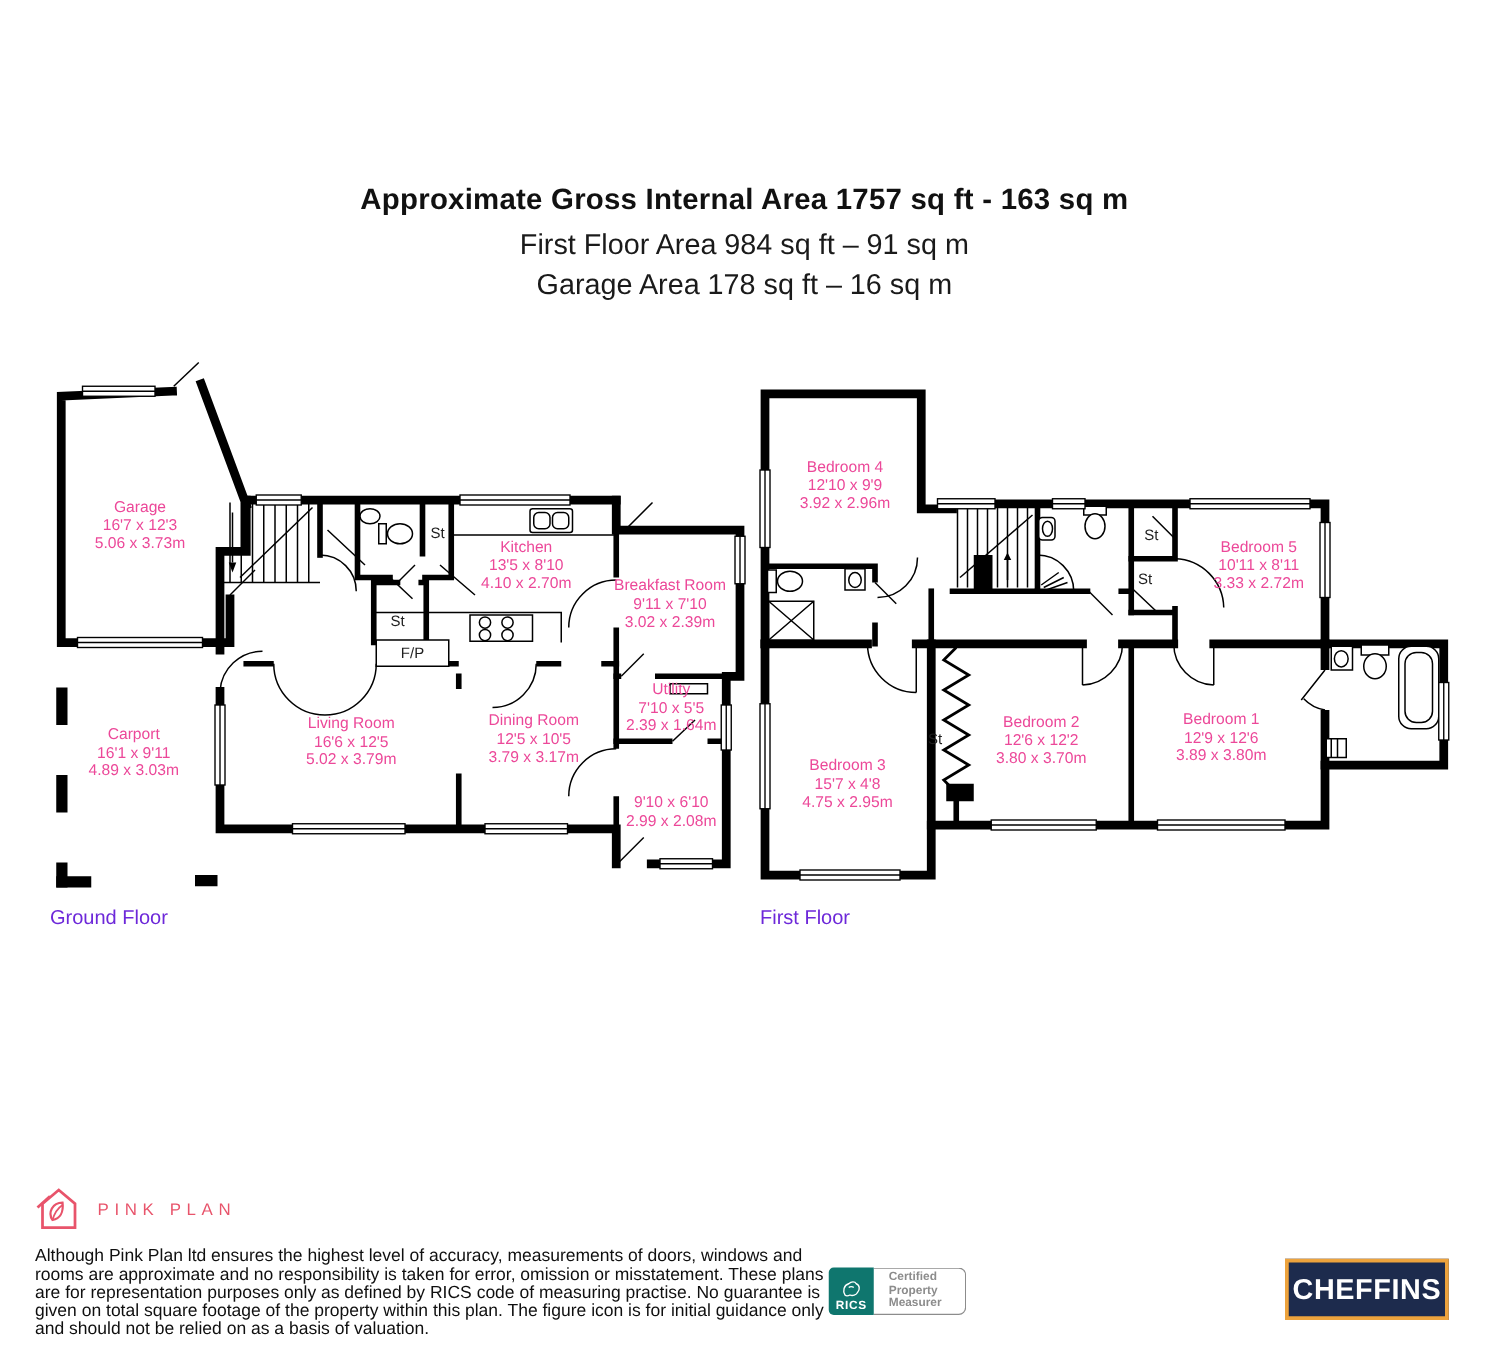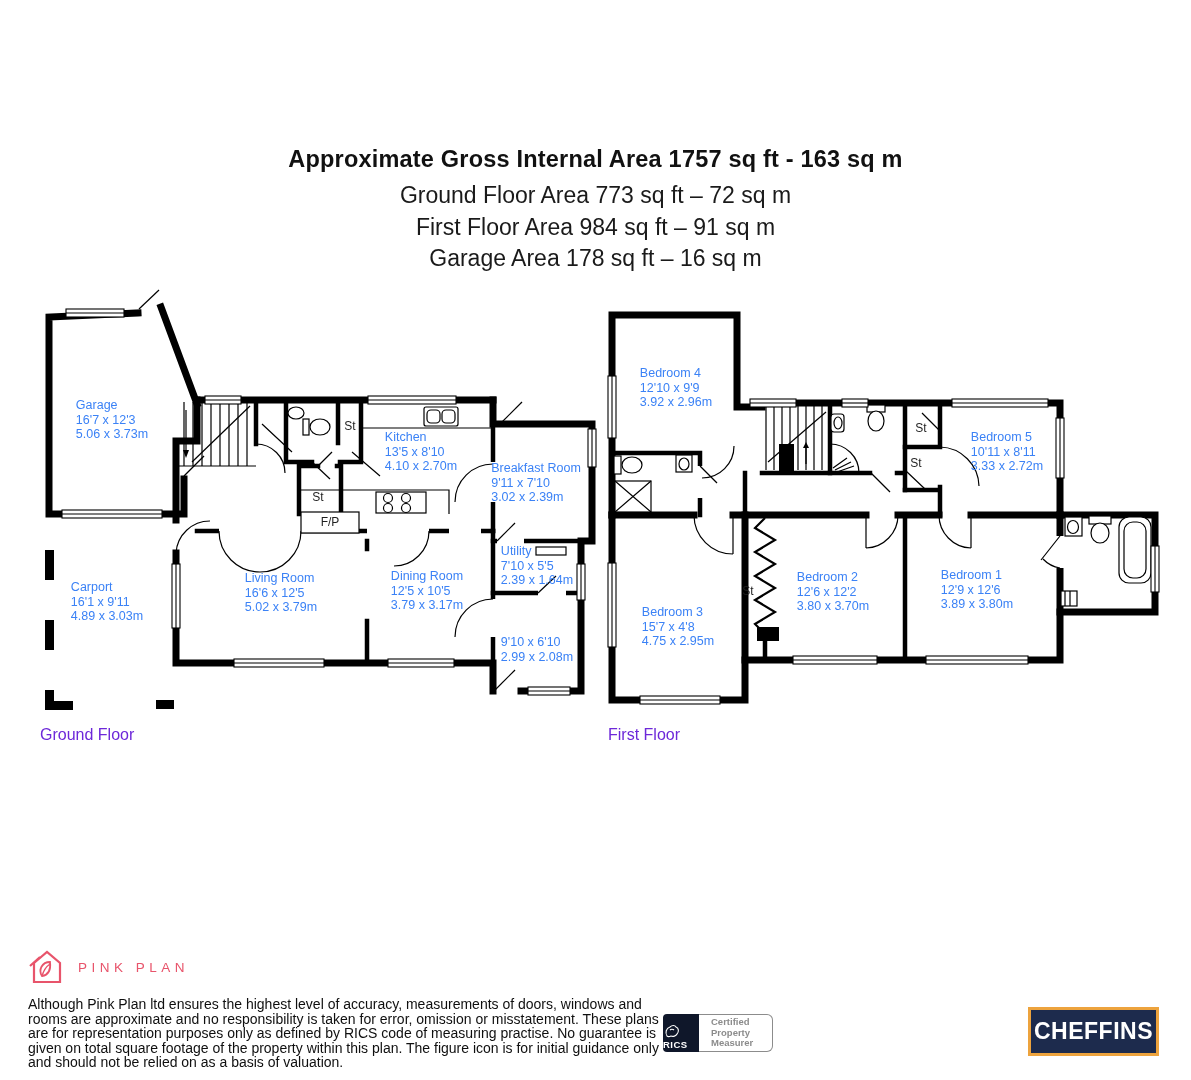--- a/index.html
+++ b/index.html
@@ -11,48 +11,47 @@
   svg.plan{position:absolute;left:0;top:0;width:1191px;height:1080px;}
   .wall{stroke:#000;fill:none;stroke-linecap:square;}
   .w7{stroke-width:7;}
   .w4{stroke-width:4.5;}
   .thin{stroke:#000;stroke-width:1.2;fill:none;}
   .gap{fill:#fff;stroke:none;}
   .blk{fill:#000;stroke:none;}
   .fix{stroke:#000;stroke-width:1.2;fill:#fff;}
   .win rect{fill:#fff;stroke:#000;stroke-width:1.1;}
   .win line{stroke:#000;stroke-width:1.1;}
-  .rlabel{position:absolute;transform:translate(-50%,-50%);
-          font-size:12.5px;line-height:14.5px;color:#3b82f6;white-space:nowrap;}
+  .rlabel{position:absolute;transform:translate(-50%,-50%);text-align:center;
+          font-size:12.5px;line-height:14.5px;color:#ec4899;white-space:nowrap;}
   .slabel{position:absolute;transform:translate(-50%,-50%);font-size:12px;color:#1f1f1f;white-space:nowrap;}
   .floorcap{position:absolute;font-size:16px;color:#6d28d9;text-align:center;}
   .brandrow{position:absolute;left:28px;top:948px;display:flex;align-items:center;}
   .brandtext{margin-left:14px;font-size:13.5px;letter-spacing:4.5px;color:#e8546b;font-weight:normal;}
   .disclaimer{position:absolute;left:28px;top:997px;width:640px;font-size:14px;
               line-height:14.6px;color:#0f0f0f;}
   .ricsbadge{position:absolute;left:663px;top:1014px;display:flex;height:38px;}
-  .ricssq{width:36px;height:38px;background:#0f172a;border-radius:4px 0 0 4px;display:flex;
-          flex-direction:column;justify-content:flex-end;box-sizing:border-box;padding-bottom:2px;}
+  .ricssq{width:36px;height:38px;background:#0f766e;border-radius:4px 0 0 4px;display:flex;
+          flex-direction:column;align-items:center;justify-content:flex-end;box-sizing:border-box;padding-bottom:2px;}
   .ricssq .lion{line-height:1;}
   .ricssq .rtxt{color:#fff;font-size:9.5px;font-weight:bold;letter-spacing:.5px;}
   .ricscert{width:74px;border:1.6px solid #8c8c8c;border-left:none;border-radius:0 6px 6px 0;
             box-sizing:border-box;display:flex;align-items:center;padding-left:12px;}
   .ricscert div{font-size:9.5px;font-weight:bold;color:#8c8c8c;line-height:10.5px;}
   .cheffins{position:absolute;left:1028px;top:1007px;width:131px;height:49px;background:#1d2b4d;
             border:3.5px solid #eda33d;box-sizing:border-box;display:flex;align-items:center;justify-content:center;}
   .cheffins span{color:#fff;font-weight:bold;font-size:23px;letter-spacing:.5px;text-align:center;}
 </style>
 </head>
 <body>
 
 <div class="canvas">
 
   <div class="titleblock">
     <div class="main">Approximate Gross Internal Area 1757 sq ft - 163 sq m</div>
-    <div class="sub">Ground Floor Area 773 sq ft – 72 sq m</div>
     <div class="sub">First Floor Area 984 sq ft – 91 sq m</div>
     <div class="sub">Garage Area 178 sq ft – 16 sq m</div>
   </div>
 
   <svg class="plan" viewBox="0 0 1191 1080">
 
     <g>
 
       <path class="wall w7" d="M138,313 L49,317 L49,514 L184,514 L184,479"></path>
       <path class="wall w7" d="M161,307 L197,404"></path>

